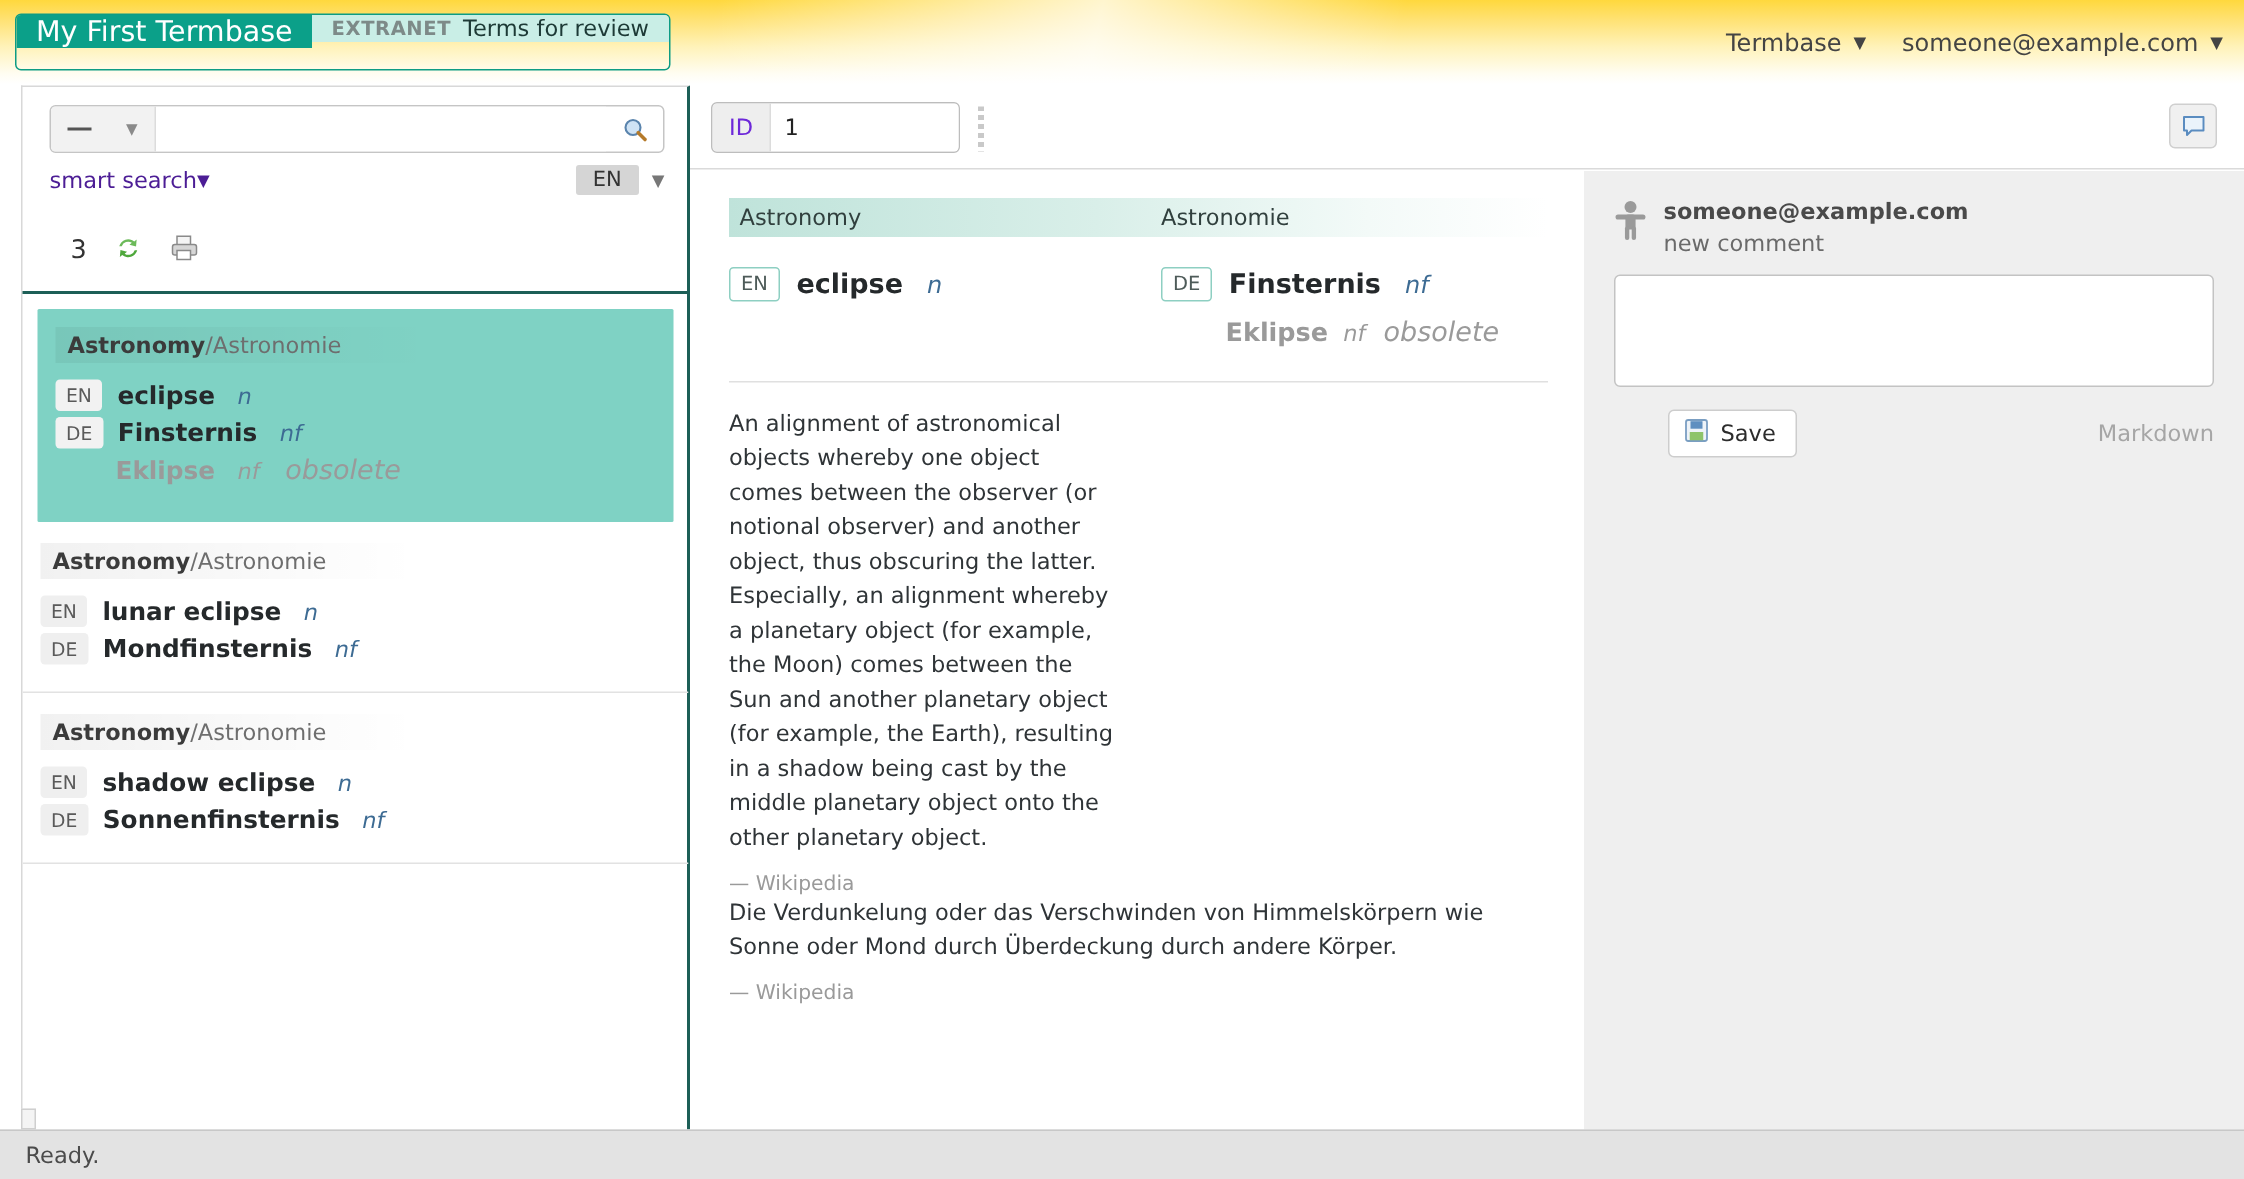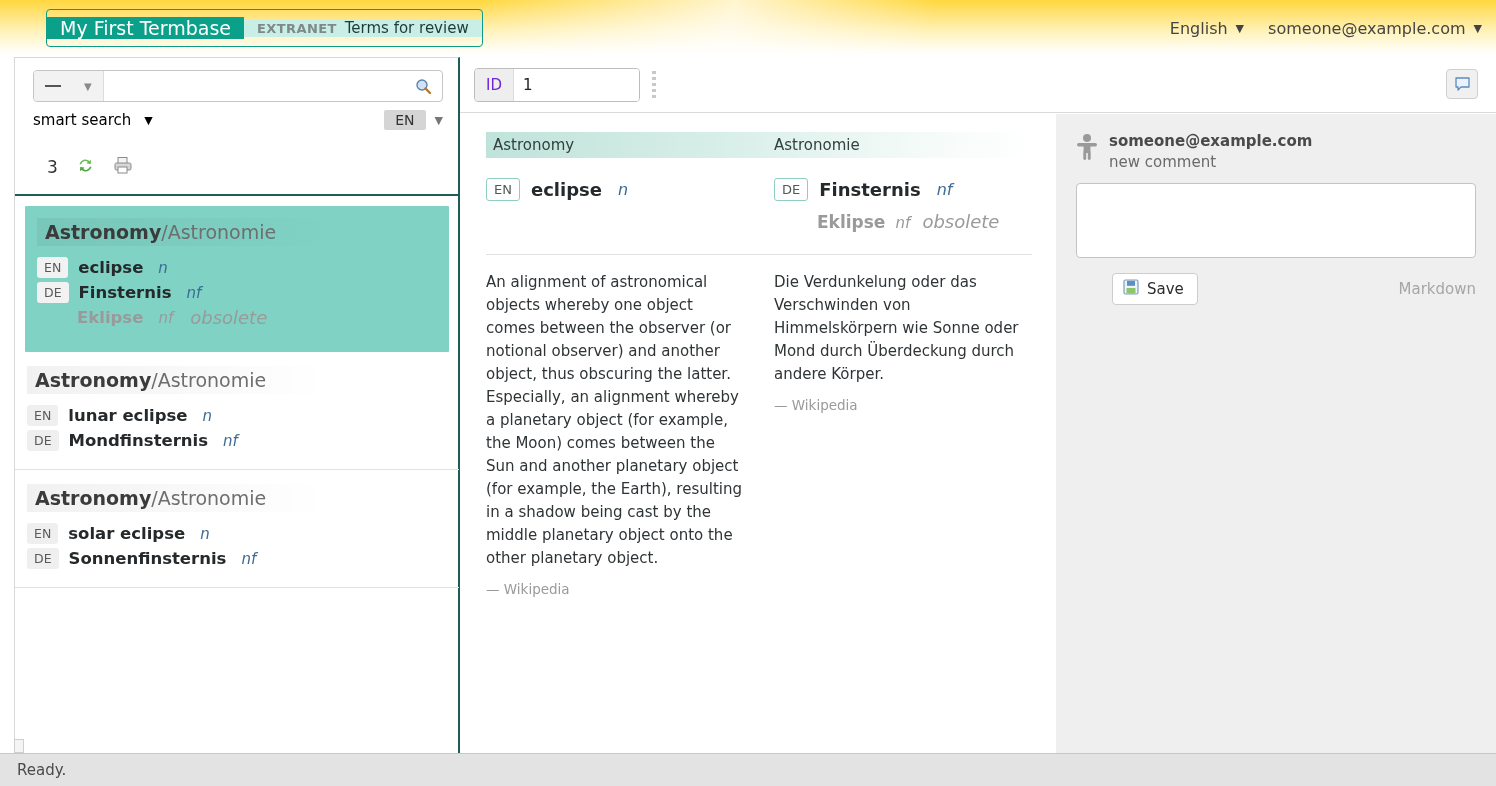--- a/index.html
+++ b/index.html
@@ -18,22 +18,22 @@
     overflow: hidden;
   }
   .topbar .sheen {
     position: absolute; left: 300px; top: -40px; width: 900px; height: 120px;
     background: linear-gradient(105deg, rgba(255,255,255,0) 20%, rgba(255,255,255,.75) 48%, rgba(255,255,255,0) 70%);
     transform: rotate(-3deg);
     pointer-events: none;
   }
   .brandwrap {
     position: absolute; left: 10px; top: 9px; height: 38px;
-    display: flex; align-items: center;
-    border: 1px solid #0d9c84; border-radius: 4px; overflow: hidden; margin-left: 36px;
+    display: flex; align-items: flex-start;
+    border: 1px solid #0d9c84; border-radius: 4px; overflow: hidden;
   }
   .brand-main {
     background: #0ba089; color: #ffffff;
     font-size: 19px; padding: 0 13px;
     display: flex; align-items: center; white-space: nowrap;
   }
   .brand-sub {
     background: #c9eee6;
     font-size: 15px; padding: 0 13px;
     display: flex; align-items: center; gap: 8px; white-space: nowrap;
@@ -68,21 +68,21 @@
     color: #6b6b6b; font-size: 14px;
   }
   .sb-dash { display: inline-block; width: 16px; height: 2px; background: #555; }
   .sb-input { flex: 1; border: none; outline: none; padding: 0 8px; font-size: 14px; font-family: inherit; }
   .sb-mag { width: 38px; display: flex; align-items: center; justify-content: center; cursor: pointer; }
 
   .smartrow {
     position: absolute; left: 18px; top: 50px; width: 410px; height: 24px;
     display: flex; align-items: center; justify-content: space-between;
   }
-  .smart-left { color: #000000; font-size: 15px; display: flex; align-items: center; gap: 13px; cursor: pointer; }
+  .smart-left { color: #4c1d95; font-size: 15px; display: flex; align-items: center; gap: 0; cursor: pointer; }
   .smart-right { display: flex; align-items: center; gap: 9px; }
   .lang-pill {
     background: #d5d5d5; color: #333; font-size: 14px;
     padding: 2px 11px; border-radius: 2px;
   }
 
   .countrow {
     position: absolute; left: 0; top: 82px; width: 446px; height: 56px;
     border-bottom: 2px solid #1d5f57;
     display: flex; align-items: center; padding-left: 32px; gap: 18px;
@@ -98,21 +98,21 @@
     border-bottom: 1px solid #e2e2e2;
     cursor: pointer;
   }
   .rescard.selected {
     background: #7fd2c4;
     margin: 8px 0 0 10px; width: 424px;
     border-bottom: none; border-radius: 1px;
     padding: 12px 0 20px 12px;
   }
   .dom-badge {
-    display: inline-block; font-size: 19px; color: #5b5b5b;
+    display: inline-block; font-size: 15px; color: #5b5b5b;
     background: linear-gradient(to right, rgba(0,0,0,.055), rgba(0,0,0,0));
     padding: 3px 60px 3px 8px; margin-bottom: 7px;
   }
   .dom-badge b { color: #3b3b3b; }
   .dom-badge i { font-style: normal; color: #6e6e6e; }
   .termline { display: flex; align-items: center; gap: 10px; margin: 4px 0; }
   .lang-tag {
     background: #efefef; color: #5a5a5a; font-size: 12.5px;
     padding: 3px 7px; border-radius: 3px; min-width: 30px; text-align: center;
   }
@@ -171,21 +171,21 @@
     font-size: 13px; padding: 3px 7px; border-radius: 3px; min-width: 32px; text-align: center;
   }
   .mainterm .term { font-size: 18px; }
   .mainterm .pos { font-size: 16px; }
   .subterm { margin-left: 43px; margin-top: 10px; }
   .subterm .term { font-size: 17px; color: #9a9a9a; }
   .subterm .pos { color: #9a9a9a; font-size: 15px; }
   .defsep {
     margin-top: 22px; border-top: 1px solid #e0e0e0;
   }
-  .defcols { display: flex; padding-top: 16px; }
+  .defcols { display: flex; padding-top: 16px; flex-direction: column; }
   .defcol { width: 288px; padding-right: 30px; }
   .defcol2 { flex: 1; }
   .deftext { font-size: 15px; line-height: 23px; color: #2f3437; }
   .defsrc { font-size: 13.5px; color: #9a9a9a; margin-top: 11px; }
 
   
   .cmtpanel {
     position: absolute; right: 0; top: 57px; width: 440px; bottom: 0;
     background: #efefef; padding: 18px 20px 0 20px;
   }
@@ -228,21 +228,21 @@
   <div class="brandwrap">
     <div class="brand-main">My First Termbase</div>
     <div class="brand-sub">
       <span class="extranet">EXTRANET</span>
       <span class="forreview">Terms for review</span>
     </div>
   </div>
 
   <div class="hdr-right">
     <div class="hdr-item">
-      <span>English</span>
+      <span>Termbase</span>
       <span class="caret">▼</span>
     </div>
     <div class="hdr-item">
       <span>someone@example.com</span>
       <span class="caret">▼</span>
     </div>
   </div>
 </div>
 
 <div class="leftpanel">
@@ -329,21 +329,21 @@
         <span class="pos">nf</span>
       </div>
     </div>
 
     <div class="rescard">
       <span class="dom-badge">
         <b>Astronomy</b><i>/</i><i>Astronomie</i>
       </span>
       <div class="termline">
         <span class="lang-tag">EN</span>
-        <span class="term">solar eclipse</span>
+        <span class="term">shadow eclipse</span>
         <span class="pos">n</span>
       </div>
       <div class="termline">
         <span class="lang-tag">DE</span>
         <span class="term">Sonnenfinsternis</span>
         <span class="pos">nf</span>
       </div>
     </div>
 
   </div>

